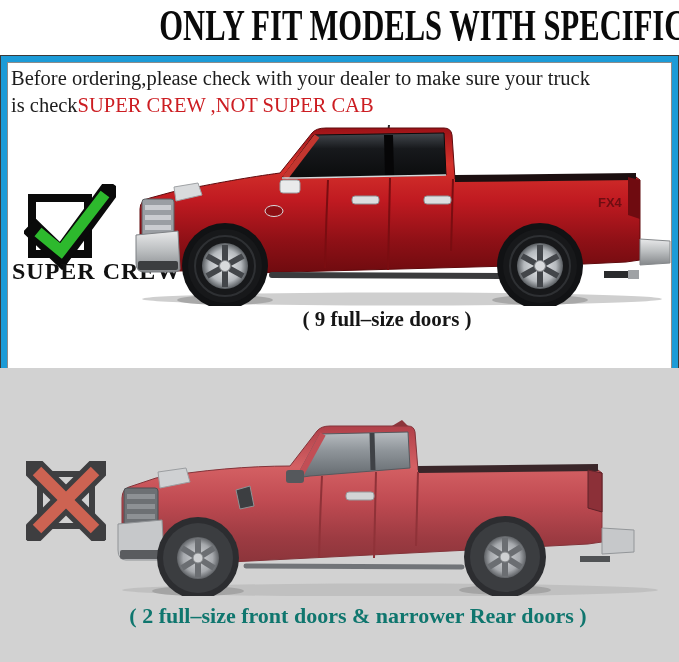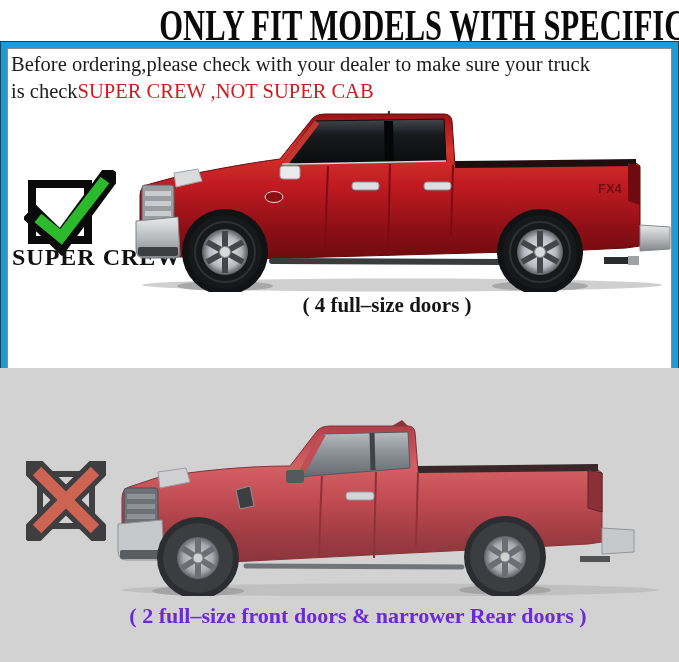--- a/index.html
+++ b/index.html
@@ -8,34 +8,34 @@
     background:#ffffff;font-family:"Liberation Serif", serif;color:#0a0a0a;
   }
   
   .title-wrap{position:absolute;top:0;left:0;width:679px;height:50px;text-align:center;}
   .title-text{
     display:inline-block;white-space:nowrap;font-weight:bold;font-size:45px;line-height:50px;
     transform:scaleX(.68);transform-origin:center;color:#0a0a0a;
   }
   
   .notice-panel{
-    position:absolute;left:1px;top:42px;width:677px;height:404px;box-sizing:border-box;
+    position:absolute;left:1px;top:56px;width:677px;height:404px;box-sizing:border-box;
     border:6px solid #1c9bd7;background:#ffffff;overflow:hidden;
     box-shadow:0 0 0 1px #3a3a3a, inset 0 0 0 1px #8c8c8c;
   }
   .notice-text{position:absolute;left:4px;top:3px;font-size:20.5px;line-height:27px;color:#1c1c1c;}
   .notice-red{color:#cc1d22;font-weight:normal;}
   .icon-box{position:absolute;}
   .crew-label{position:absolute;left:5px;top:196px;font-size:24px;font-weight:bold;letter-spacing:1px;color:#111;white-space:nowrap;}
   .crew-caption{position:absolute;left:100px;top:245px;width:560px;text-align:center;font-size:21px;font-weight:bold;color:#161616;white-space:nowrap;}
   .truck1{position:absolute;left:125px;top:61px;}
   
   .gray-section{position:absolute;left:0;top:368px;width:679px;height:294px;background:#d2d2d2;overflow:hidden;}
   .cab-label{position:absolute;left:10px;top:181px;font-size:22px;font-weight:bold;letter-spacing:2px;color:#2e3033;white-space:nowrap;}
-  .cab-caption{position:absolute;left:38px;top:235px;width:640px;text-align:center;font-size:22px;font-weight:bold;color:#6d28d9;white-space:nowrap;}
+  .cab-caption{position:absolute;left:38px;top:235px;width:640px;text-align:center;font-size:22px;font-weight:bold;color:#0f766e;white-space:nowrap;}
   .truck2{position:absolute;left:110px;top:38px;}
 </style>
 </head>
 <body>
 
 <div id="stage">
 
   <div class="title-wrap">
     <span class="title-text">ONLY FIT MODELS WITH SPECIFIC CAB SIZE</span>
   </div>
@@ -145,21 +145,21 @@
         <circle cx="408" cy="143" r="23" fill="url(#rim1)"></circle>
         <g stroke="#43464a" stroke-width="6">
           <path d="M408 122 L408 164"></path>
             <path d="M390 133 L426 153"></path>
             <path d="M390 153 L426 133"></path>
         </g>
         <circle cx="408" cy="143" r="5.5" fill="#d8dadc" stroke="#7f8286"></circle>
       </g>
     </svg>
 
-    <div class="crew-caption">( 4 full–size doors )</div>
+    <div class="crew-caption">( 9 full–size doors )</div>
   </div>
 
   <div class="gray-section">
 
     <svg class="icon-box" style="left:26px;top:93px" width="80" height="80" viewBox="0 0 80 78">
       <rect x="14" y="12" width="52" height="52" fill="none" stroke="#3f4042" stroke-width="6"></rect>
       <path d="M8 6 L72 70" stroke="#3e3e40" stroke-width="22" stroke-linecap="square"></path>
       <path d="M72 6 L8 70" stroke="#3e3e40" stroke-width="22" stroke-linecap="square"></path>
       <path d="M11 9 L69 67" stroke="#cd6352" stroke-width="12" stroke-linecap="butt"></path>
       <path d="M69 9 L11 67" stroke="#cd6352" stroke-width="12" stroke-linecap="butt"></path>

